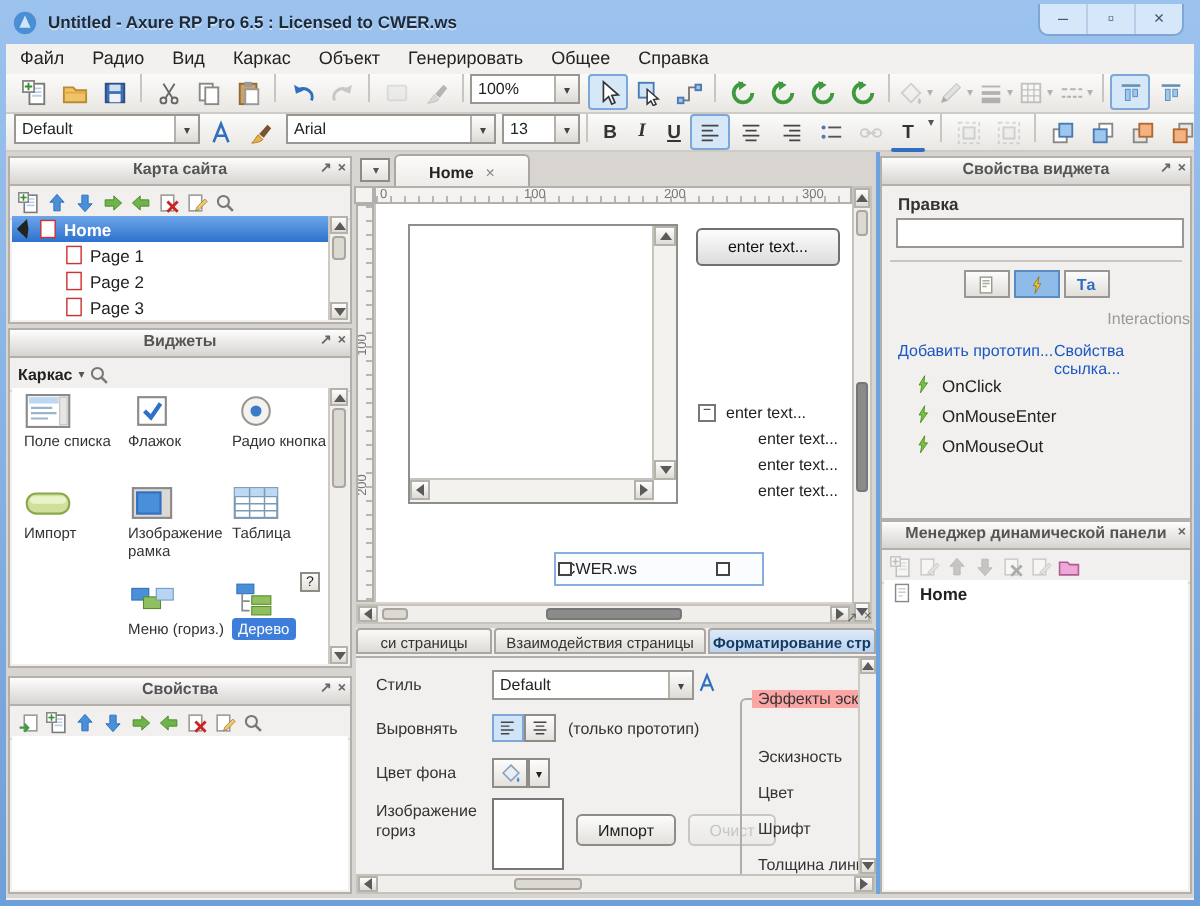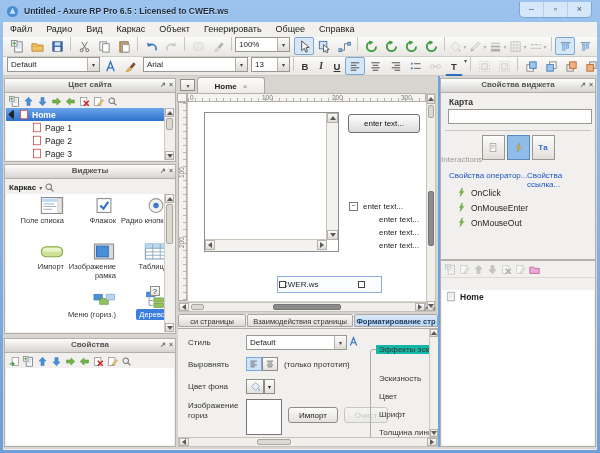--- a/index.html
+++ b/index.html
@@ -41,21 +41,21 @@
   .tri{width:0;height:0}
   .tri.u{border:3px solid transparent;border-bottom:4px solid #5a5a5a;margin-top:-3px}
   .tri.d{border:3px solid transparent;border-top:4px solid #5a5a5a;margin-bottom:-3px}
   .tri.l{border:3px solid transparent;border-right:4px solid #5a5a5a;margin-left:-3px}
   .tri.r{border:3px solid transparent;border-left:4px solid #5a5a5a;margin-right:-3px}
   .thumb{position:absolute;background:#dcd9d3;border:1px solid #a9a6a0;border-radius:2px;box-sizing:border-box}
   .thumb.dark{background:#8b8b8b;border-color:#777}
   .srow{height:13px;display:flex;align-items:center;font-size:8.5px;padding-left:4px;position:relative}
   .srow.sel{background:linear-gradient(#6ca6ea,#2e72cc);color:#fff;font-weight:bold}
   .expander{width:0;height:0;border:3px solid transparent;border-top:4px solid #222;border-left:4px solid #222;margin-right:2px;transform:rotate(-45deg)}
-  .wcell{position:absolute;width:52px;text-align:right;font-size:7.5px;color:#333;line-height:9px}
+  .wcell{position:absolute;width:52px;text-align:left;font-size:7.5px;color:#333;line-height:9px}
   .wcell .wicon{width:24px;height:17px;display:inline-block}
   .wsel{background:#3d7edb;color:#fff;padding:1px 3px;border-radius:2px}
   
   .tab{position:absolute;background:linear-gradient(#fcfbfa,#eceae6);border:1px solid #a9a7a3;border-bottom:none;border-radius:3px 3px 0 0;display:flex;align-items:center;justify-content:center;font-size:8px;font-weight:bold;gap:6px}
   .ruler{background:#f4f3f1;border:1px solid #b3b0ab;box-sizing:border-box;position:absolute;overflow:hidden}
   .ruler.h{background-image:repeating-linear-gradient(to right,#b8b6b2 0 1px,transparent 1px 7px);background-size:100% 3px;background-position:0 100%;background-repeat:no-repeat}
   .ruler.v{background-image:repeating-linear-gradient(to bottom,#b8b6b2 0 1px,transparent 1px 7px);background-size:3px 100%;background-position:100% 0;background-repeat:no-repeat}
   .rnum{position:absolute;font-size:6.5px;color:#777;top:0}
   .rnumv{position:absolute;font-size:6.5px;color:#777;transform:rotate(-90deg)}
   .canvas{position:absolute;background:#fff;border-left:1px solid #c8c5c0;overflow:hidden}
@@ -70,25 +70,25 @@
   .sellabel{position:absolute;border:1px solid #8aade0;background:rgba(235,244,252,.25);font-size:8px;display:flex;align-items:center;padding-left:4px}
   .handle{position:absolute;width:5px;height:5px;background:#fff;border:1px solid #444;top:4px}
   
   .btab{position:absolute;top:0;height:13px;line-height:13px;text-align:center;font-size:7.5px;color:#333;background:linear-gradient(#fafaf8,#dedbd6);border:1px solid #aaa7a2;border-radius:2px 2px 0 0;box-sizing:border-box;overflow:hidden;white-space:nowrap}
   .btab.active{background:linear-gradient(#ddeafa,#b9d4f0);color:#16385e;font-weight:bold}
   .bp-content{position:absolute;left:0;right:0;top:14px;bottom:10px;background:#f1f0ee;border-top:1px solid #b0aeaa;overflow:hidden}
   .flabel{position:absolute;font-size:8px;color:#333}
   .sbtn{border:1px solid #8f8c87;background:linear-gradient(#fcfcfb,#e4e1dc);box-sizing:border-box;display:flex;align-items:center;justify-content:center}
   .sbtn.on{background:#cfe4f7;border-color:#7da7d8}
   .groupbox{position:absolute;border:1px solid #b0ada8;border-radius:3px}
-  .groupbox .gtitle{position:absolute;top:-5px;left:5px;background:#14b8a6;padding:0 3px;font-size:8px;color:#333}
+  .groupbox .gtitle{position:absolute;top:-5px;left:5px;background:#fca5a5;padding:0 3px;font-size:8px;color:#333}
   .gitem{position:absolute;left:8px;font-size:8px;color:#333}
   
   .splitter{position:absolute;background:#6ba3e0}
-  .ptab{width:23px;height:25px;border:1px solid #9a9792;background:linear-gradient(#fcfcfc,#e2dfda);display:flex;align-items:center;justify-content:center;box-sizing:border-box}
+  .ptab{width:23px;height:14px;border:1px solid #9a9792;background:linear-gradient(#fcfcfc,#e2dfda);display:flex;align-items:center;justify-content:center;box-sizing:border-box}
   .ptab.active{background:#8fbbe8;border-color:#5a8ac0}
   .link{font-size:8px;color:#1a56c4}
   .evrow{position:absolute;display:flex;align-items:center;gap:4px;font-size:8.5px;color:#222}
   input.meta{position:absolute;border:1px solid #9a9792;height:13px;font-size:8px;padding:0 2px;background:#fff}
 </style>
 </head>
 <body>
 
 <div class="titlebar">
   <span data-icon="app">
@@ -468,21 +468,21 @@
           <rect x="2" y="5" width="7" height="7" fill="#f4b183" stroke="#b06a30"></rect>
         </svg>
       </span>
     </span>
 
 </div>
 
 <div class="main">
 
   <div class="panel" style="left:1px;top:2px;width:172px;height:84px">
-    <div class="phead"><span>Цвет сайта</span>
+    <div class="phead"><span>Карта сайта</span>
       <span class="pbtns">
           <span>↗</span>
           <span>×</span>
         </span>
     </div>
     <div class="ptools">
       <span data-icon="pagenew">
           <svg viewBox="0 0 14 14" xmlns="http://www.w3.org/2000/svg" fill="none">
             <rect x="4" y="2" width="8" height="11" fill="#fff" stroke="#7a7a7a"></rect>
             <path d="M5.5 4.5h5M5.5 6.5h5M5.5 8.5h5" stroke="#b8cfe8"></path>
@@ -881,21 +881,21 @@
 
   <div class="splitter" style="left:435px;top:0;width:2px;height:371px"></div>
 
   <div class="panel" style="left:437px;top:2px;width:156px;height:182px">
     <div class="phead"><span>Свойства виджета</span>
       <span class="pbtns">
           <span>↗</span>
           <span>×</span>
         </span>
     </div>
-    <span class="flabel" style="left:8px;top:18px;font-weight:bold;font-size:8.5px;position:absolute">Карта</span>
+    <span class="flabel" style="left:8px;top:18px;font-weight:bold;font-size:8.5px;position:absolute">Правка</span>
     <input class="meta" style="left: 7px; top: 30px; width: 138px;" value="">
     <div style="position:absolute;left:4px;right:4px;top:51px;height:1px;background:#c9c6c0"></div>
     <div style="position:absolute;left:0;right:0;top:56px;display:flex;justify-content:center;gap:2px">
       <span class="ptab">
           <span data-icon="note" style="width:10px;height:11px">
             <svg viewBox="0 0 14 14" xmlns="http://www.w3.org/2000/svg" fill="none">
               <rect x="3" y="1.5" width="8" height="11" fill="#fffef4" stroke="#999"></rect>
               <path d="M4.5 4h5M4.5 6h5M4.5 8h3" stroke="#aaa"></path>
             </svg>
           </span>
@@ -904,22 +904,22 @@
           <span data-icon="bolt" style="width:9px;height:11px">
             <svg viewBox="0 0 14 14" xmlns="http://www.w3.org/2000/svg" fill="none">
               <path d="M8.5 0.5 L4 7.5 H6.5 L5.5 13.5 L10 6 H7.5 Z" fill="#f4c430" stroke="#8a6a10" stroke-width="0.6"></path>
             </svg>
           </span>
         </span>
       <span class="ptab">
           <span style="font-size:8px;font-weight:bold;color:#2e6fc0">Tа</span>
         </span>
     </div>
-    <div style="position:absolute;left:0;right:0;top:76px;text-align:left;font-size:8px;color:#999">Interactions</div>
-    <span class="link" style="position:absolute;left:8px;top:92px">Свойства оператор...</span>
+    <div style="position:absolute;left:0;right:0;top:76px;text-align:right;font-size:8px;color:#999">Interactions</div>
+    <span class="link" style="position:absolute;left:8px;top:92px">Добавить прототип...</span>
     <span class="link" style="position:absolute;left:86px;top:92px">Свойства ссылка...</span>
     <div class="evrow" style="left:16px;top:108px">
         <span data-icon="boltgreen" style="width:10px;height:11px">
           <svg viewBox="0 0 14 14" xmlns="http://www.w3.org/2000/svg" fill="none">
             <path d="M7.5 0.5 L3.5 7 H5.5 L4.5 12.5 L9.5 5.5 H7 Z" fill="#7ac143" stroke="#4a8a1a" stroke-width="0.6"></path>
           </svg>
         </span>
         <span>OnClick</span>
       </div>
     <div class="evrow" style="left:16px;top:123px">
@@ -934,20 +934,25 @@
         <span data-icon="boltgreen" style="width:10px;height:11px">
           <svg viewBox="0 0 14 14" xmlns="http://www.w3.org/2000/svg" fill="none">
             <path d="M7.5 0.5 L3.5 7 H5.5 L4.5 12.5 L9.5 5.5 H7 Z" fill="#7ac143" stroke="#4a8a1a" stroke-width="0.6"></path>
           </svg>
         </span>
         <span>OnMouseOut</span>
       </div>
   </div>
 
   <div class="panel" style="left:437px;top:184px;width:156px;height:187px">
+    <div class="phead"><span>Менеджер динамической панели</span>
+      <span class="pbtns">
+          <span>×</span>
+        </span>
+    </div>
     <div class="ptools">
       <span data-icon="pagenew" class="dis">
           <svg viewBox="0 0 14 14" xmlns="http://www.w3.org/2000/svg" fill="none">
             <rect x="4" y="2" width="8" height="11" fill="#fff" stroke="#7a7a7a"></rect>
             <path d="M5.5 4.5h5M5.5 6.5h5M5.5 8.5h5" stroke="#b8cfe8"></path>
             <rect x="0.5" y="0.5" width="6" height="6" fill="#fff" stroke="#888"></rect>
             <path d="M3.5 1.5v4M1.5 3.5h4" stroke="#2c8f2c"></path>
           </svg>
         </span>
       <span data-icon="editpage" class="dis">

